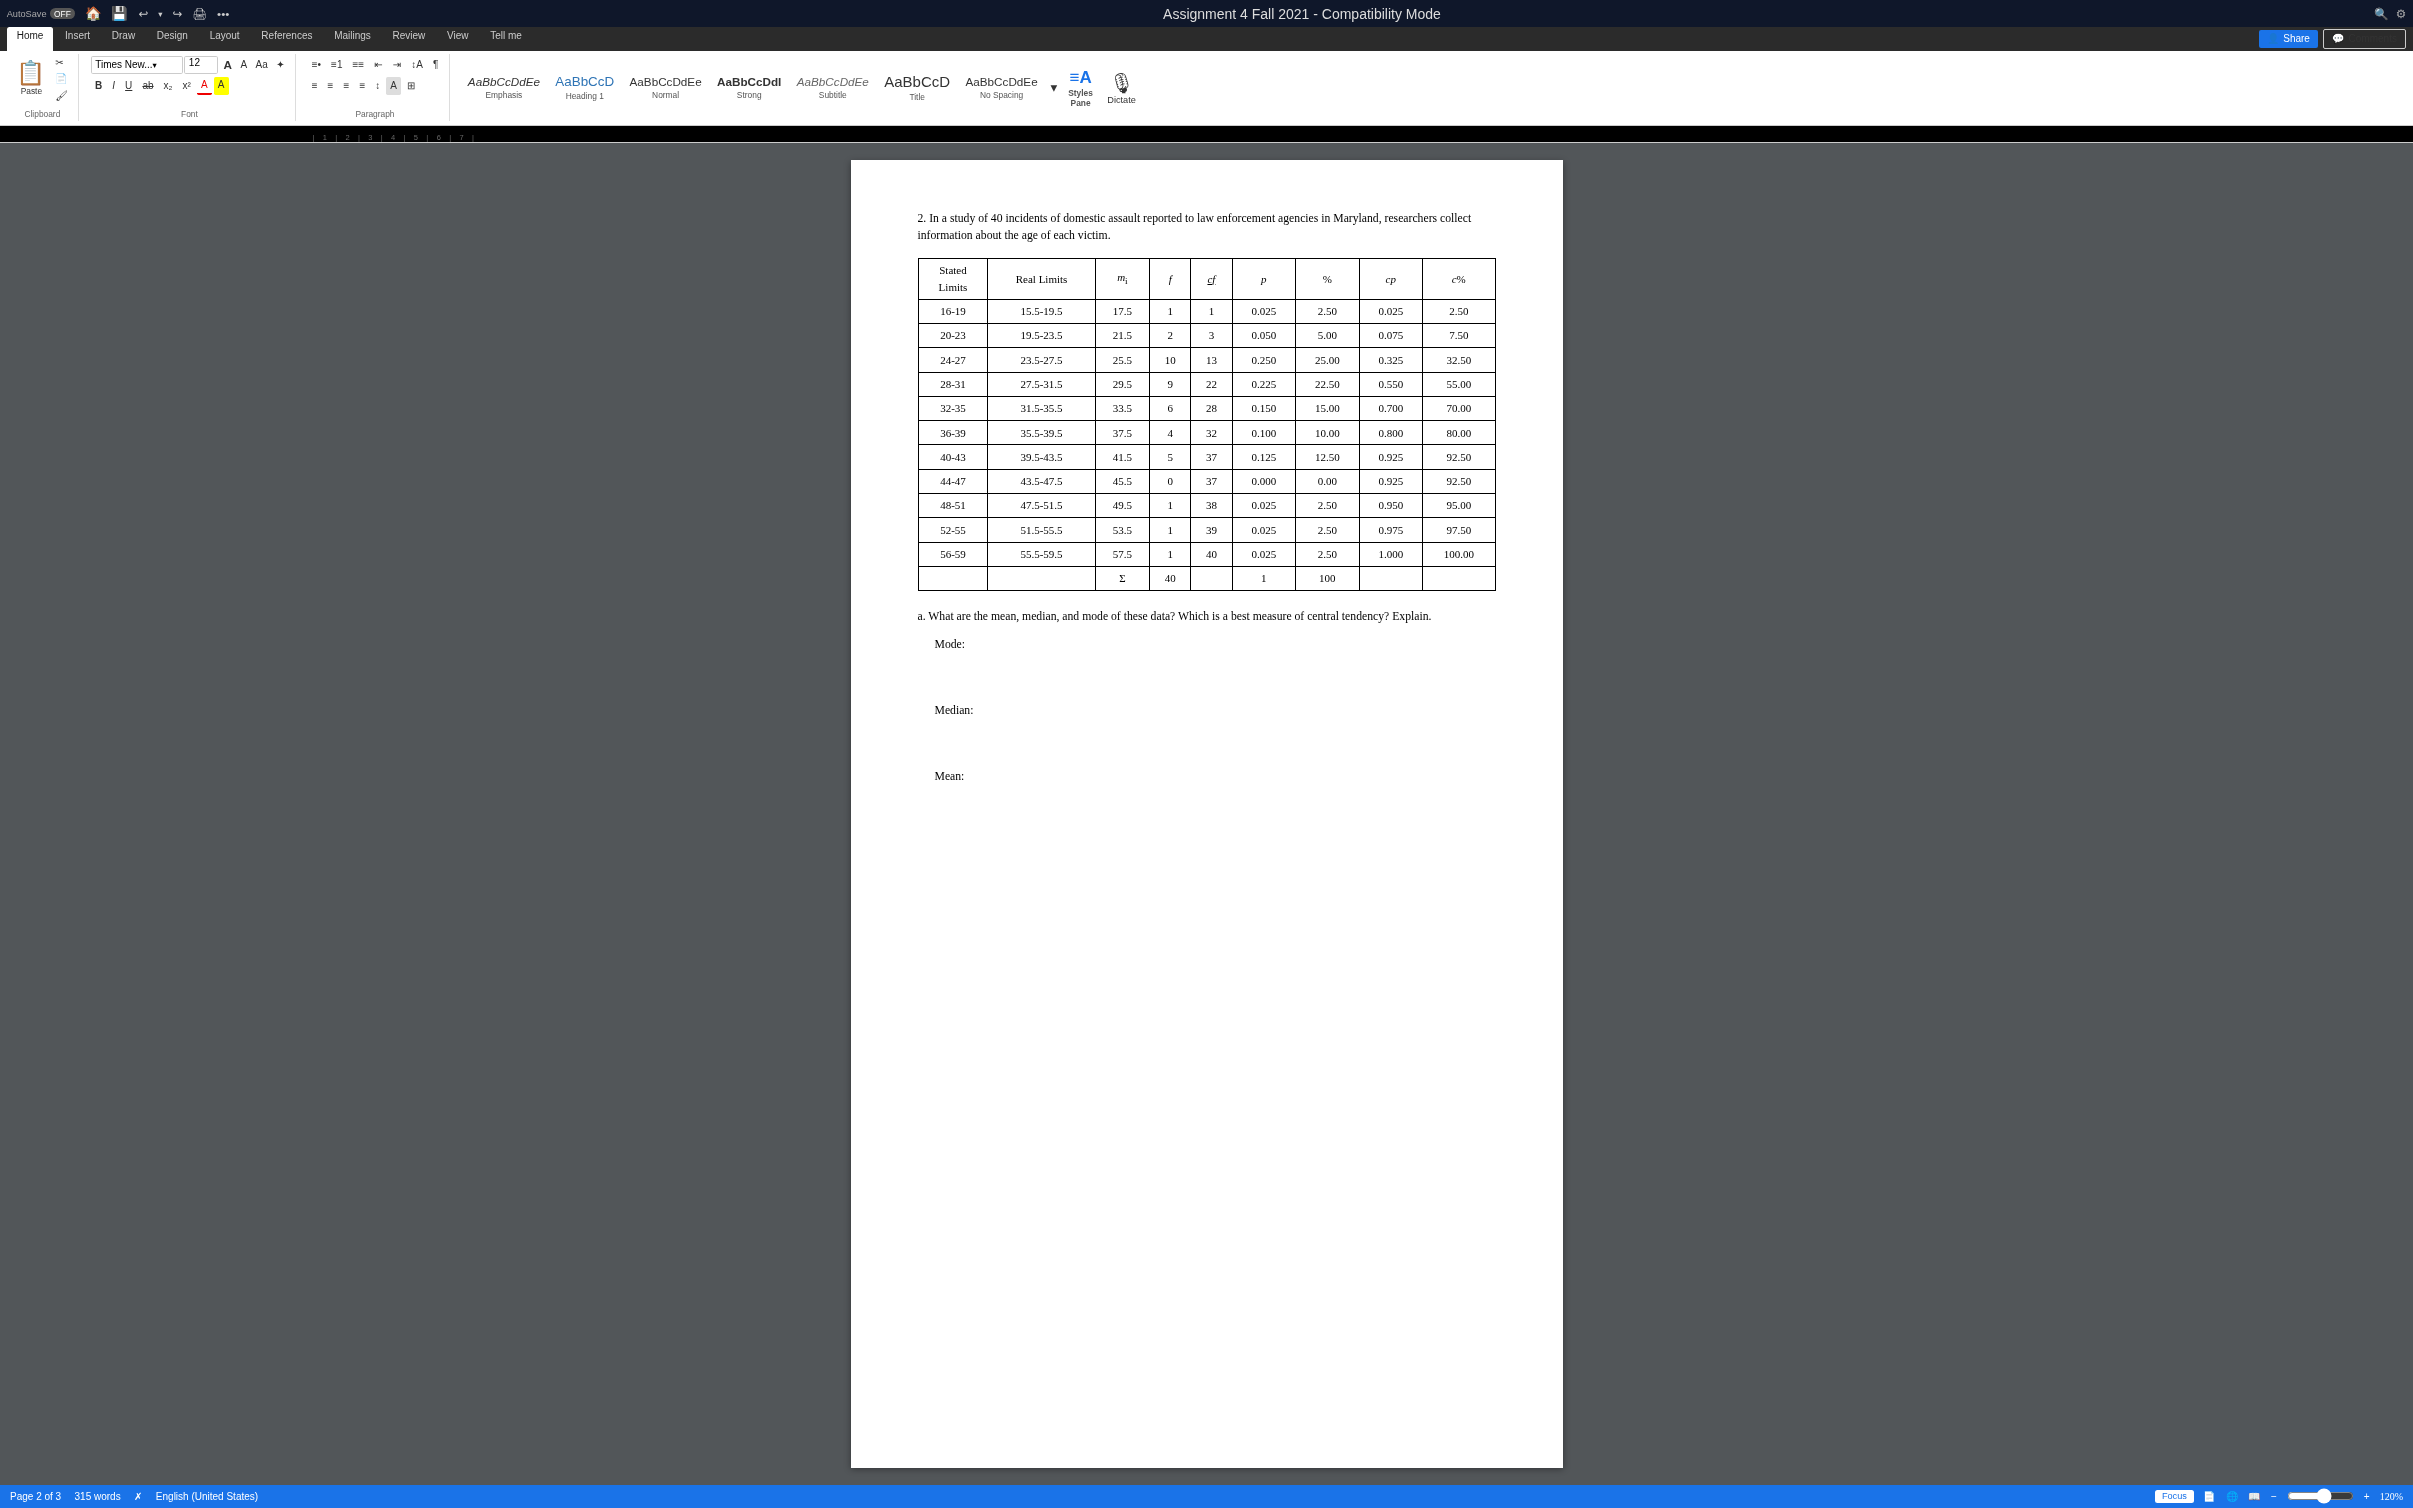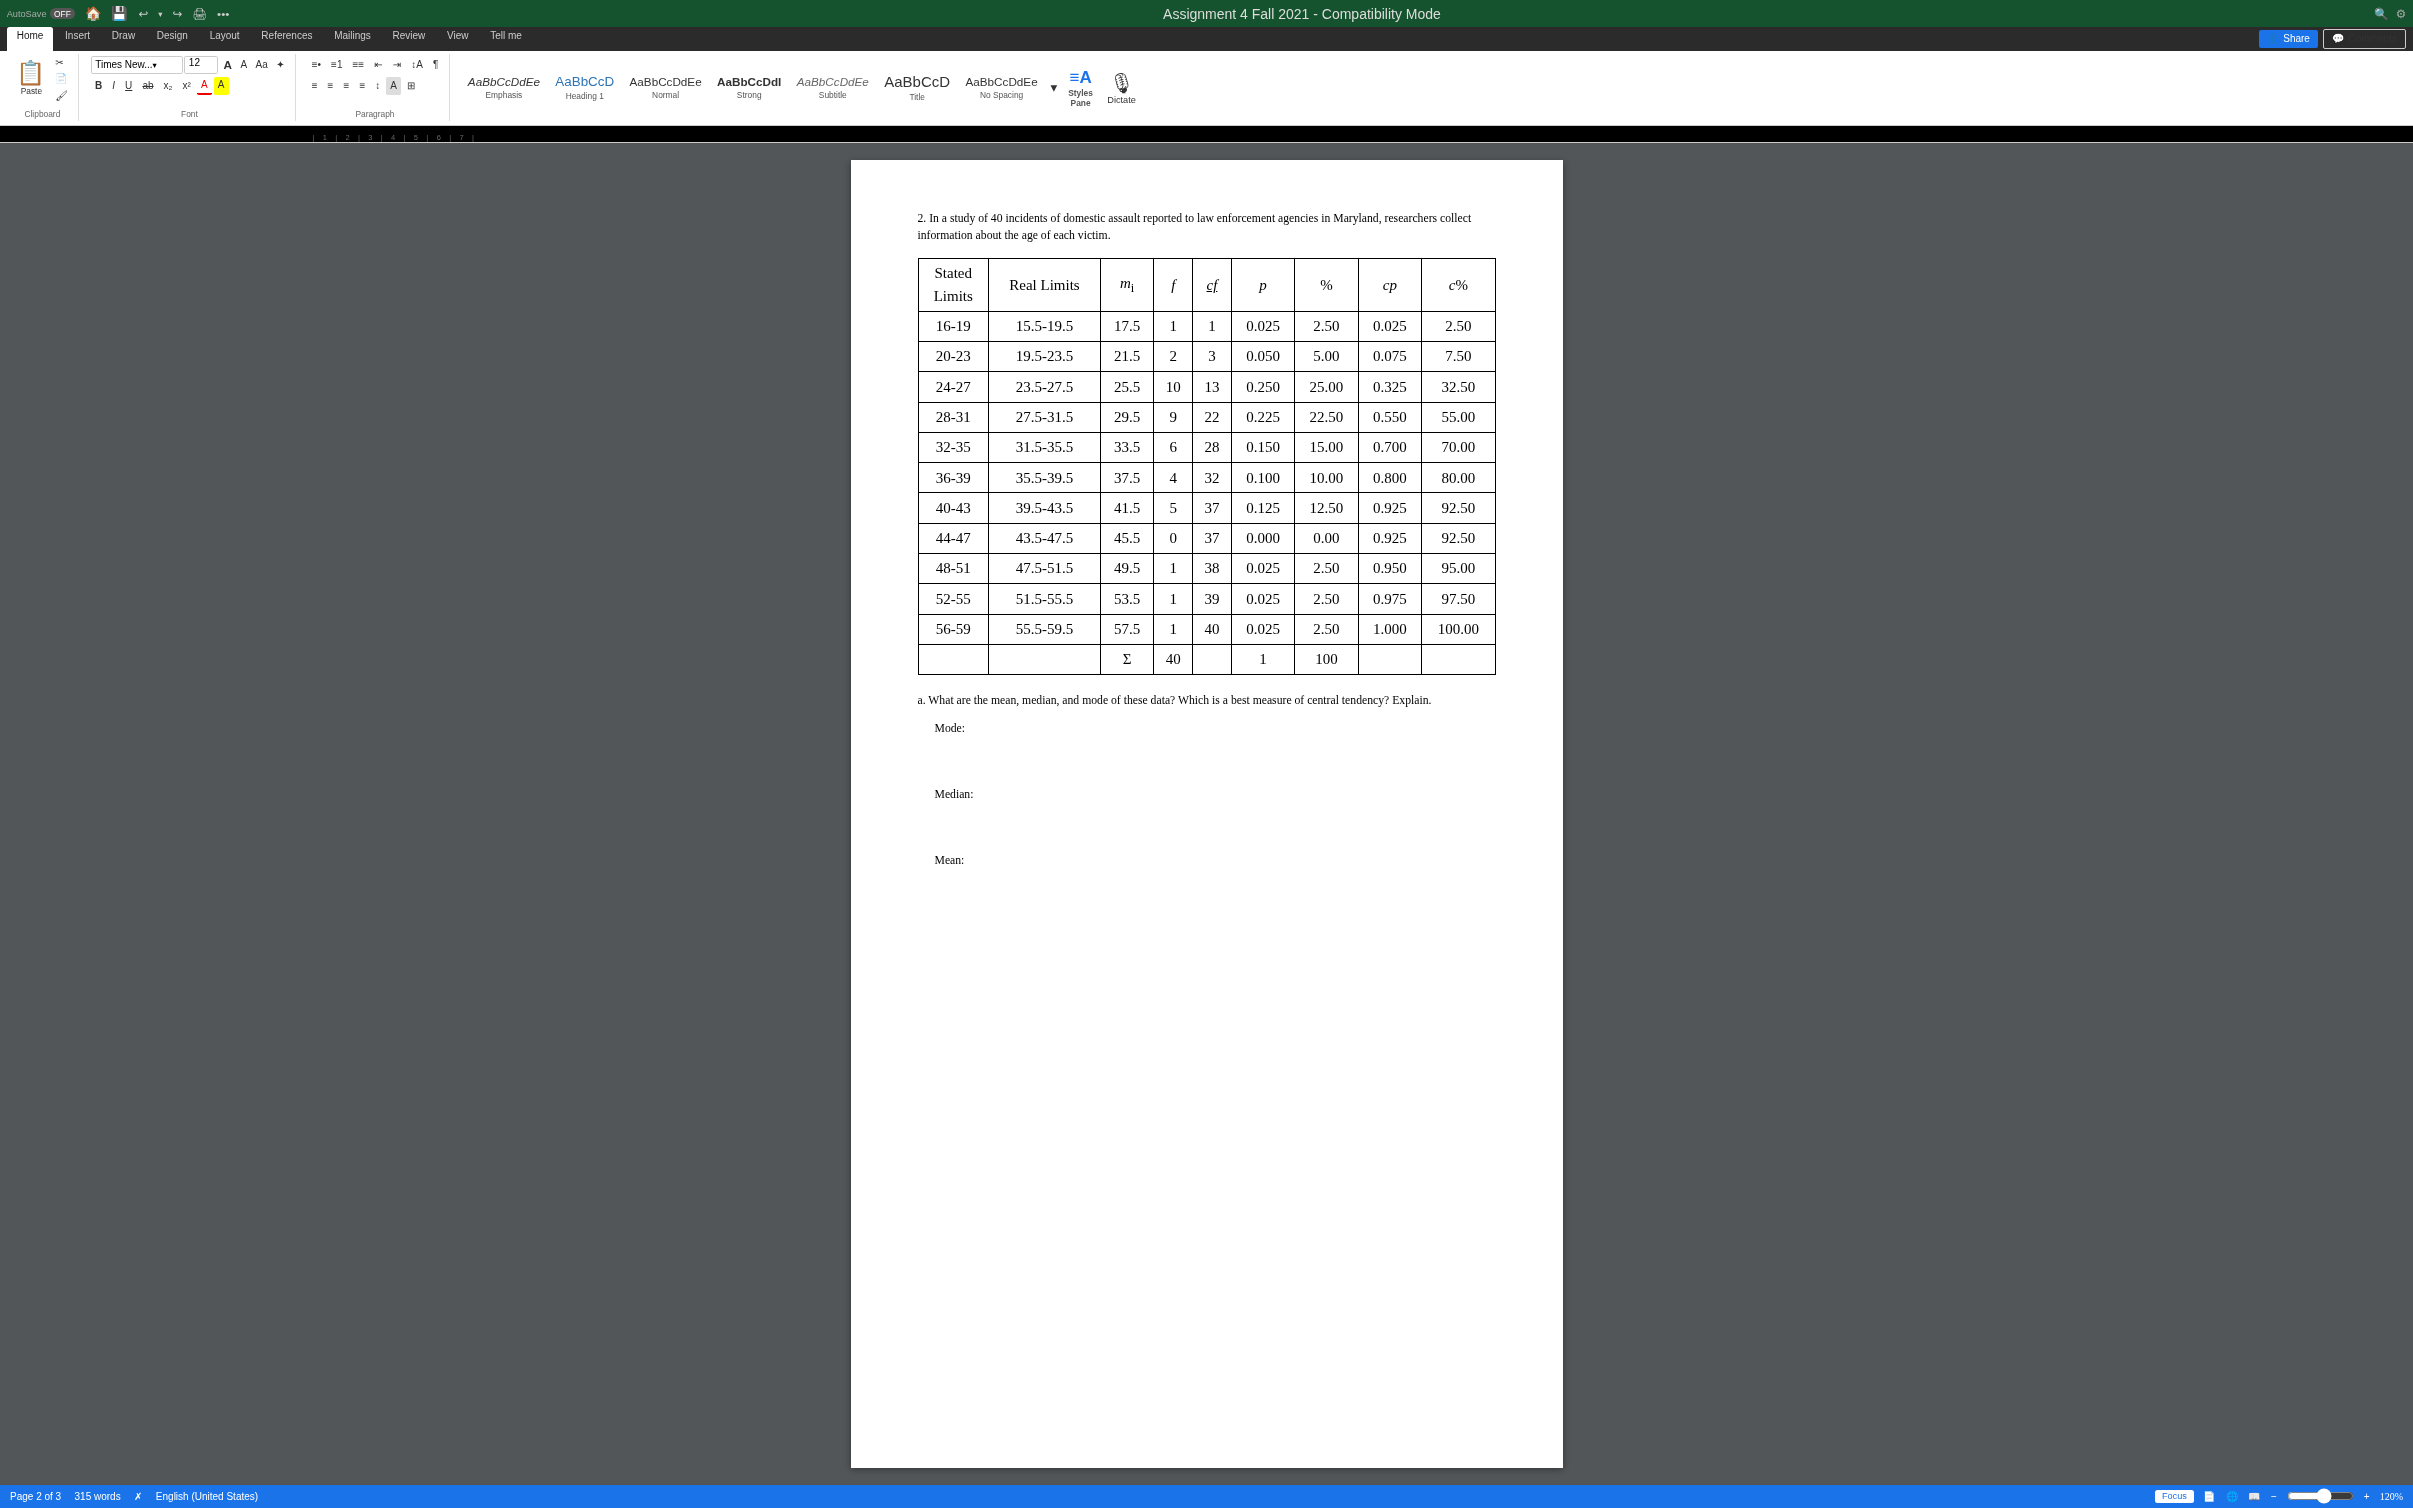--- a/index.html
+++ b/index.html
@@ -1,20 +1,20 @@
 <!DOCTYPE html>
 <html style="font-size:13.4px"><head>
   <meta charset="utf-8">
   <style>
     * { box-sizing: border-box; margin: 0; padding: 0; }
     body { font-family: 'Segoe UI', Arial, sans-serif; font-size: 10px; background: #2b2b2b; color: #000; overflow: hidden; }
 
     
     #titlebar {
-      background: #14532d;
+      background: #0f172a;
       color: #ccc;
       height: 27px;
       display: flex;
       align-items: center;
       padding: 0 6.7px;
       gap: 10px;
       font-size: 10px;
       justify-content: flex-end;
     }
     #titlebar .autosave { display: flex; align-items: center; gap: 3.4px; font-size: 9.2px; color: #aaa; }
@@ -261,21 +261,21 @@
       font-family: 'Times New Roman', Times, serif;
       font-size: 11.7px;
     }
 
     
     .data-table {
       border-collapse: collapse;
       width: 100%;
       margin: 13.4px 0;
       font-family: 'Times New Roman', Times, serif;
-      font-size: 15px;
+      font-size: 11px;
     }
     .data-table th, .data-table td {
       border: 0.8px solid #000;
       padding: 3.4px 6.7px;
       text-align: center;
     }
     .data-table th {
       font-weight: normal;
     }
 

